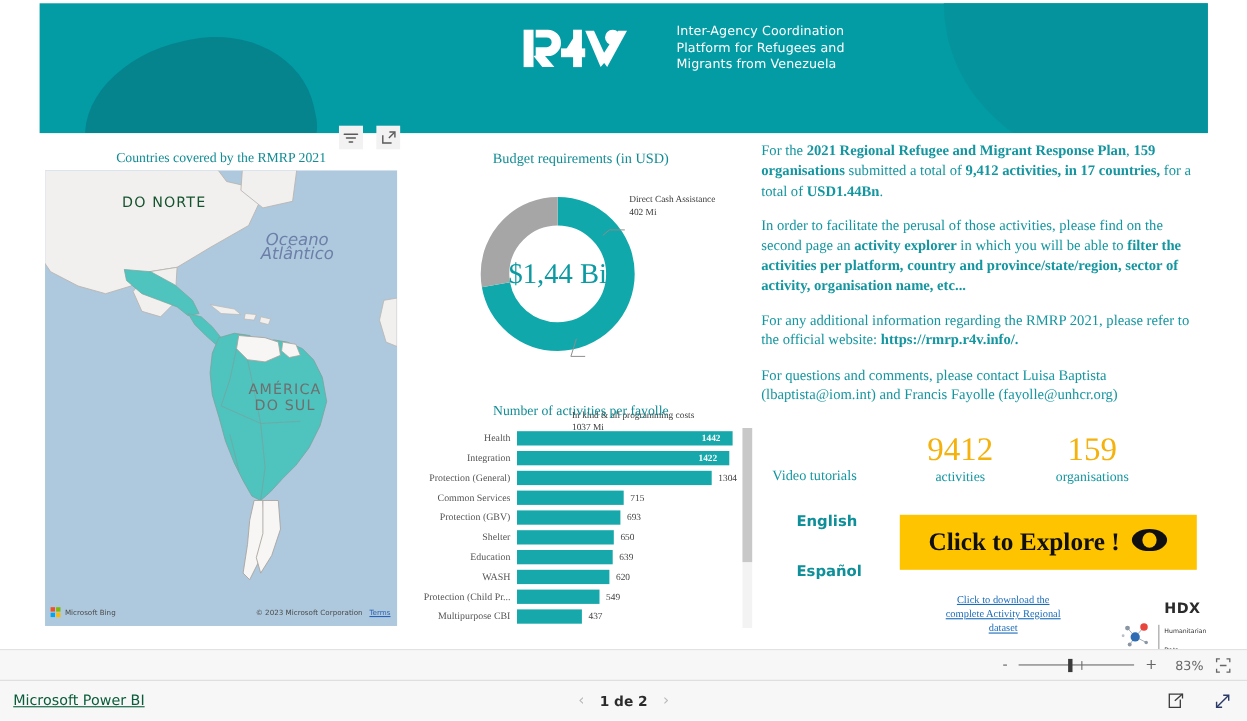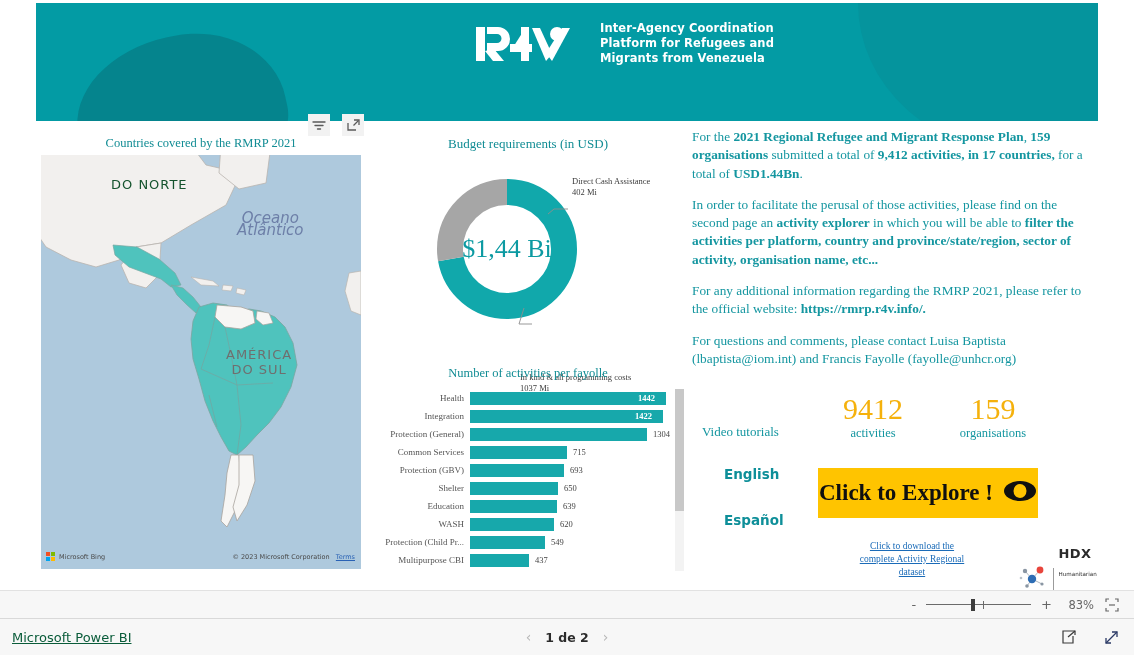--- a/index.html
+++ b/index.html
@@ -25,21 +25,21 @@
   .banner-blob-left{
     position:absolute;left:40px;top:33px;width:210px;height:150px;
     background:#05848d;border-radius:60% 55% 48% 70% / 60% 65% 45% 55%;
     transform:rotate(-12deg);
   }
   .banner-blob-right{
     position:absolute;right:-90px;top:-150px;width:330px;height:300px;
     background:#05949d;border-radius:50%;
   }
   .logo-wrap{
-    position:absolute;left:438px;top:18px;display:flex;align-items:center;gap:8px;font-weight:bold;
+    position:absolute;left:438px;top:18px;display:flex;align-items:center;gap:23px;
   }
   .logo-mark{ line-height:0; }
   .logo-tagline{
     color:#ffffff;font-family:"DejaVu Sans", sans-serif;font-size:11.5px;
     line-height:15px;letter-spacing:.1px;white-space:pre-line;
   }
   .banner-title{
     position:absolute;left:0;top:78px;width:1062px;text-align:center;
     color:#ffffff;font-size:25px;font-family:"Liberation Serif", serif;
     letter-spacing:.2px;
@@ -165,21 +165,21 @@
   .kpi{position:absolute;text-align:center;width:110px;}
   .kpi .num{
     color:#f5b10c;font-size:30px;font-family:"Liberation Serif", serif;line-height:34px;
   }
   .kpi .cap{
     color:#1496a0;font-size:12.5px;font-family:"Liberation Serif", serif;
   }
   .kpi-activities{left:126px;top:0;}
   .kpi-orgs{left:246px;top:0;}
   .explore-btn{
-    position:absolute;left:126px;top:76px;width:220px;height:50px;
+    position:absolute;left:126px;top:76px;width:270px;height:50px;
     background:#ffc400;display:flex;align-items:center;justify-content:center;
     gap:10px;cursor:pointer;
   }
   .explore-btn span.label{
     color:#101010;font-size:23px;font-family:"Liberation Serif", serif;font-weight:bold;
   }
   .dl-link{
     position:absolute;left:130px;top:148px;width:180px;text-align:center;
     color:#1a6bb8;font-size:9.5px;font-family:"Liberation Serif", serif;
     line-height:13px;text-decoration:underline;cursor:pointer;white-space:pre-line;

